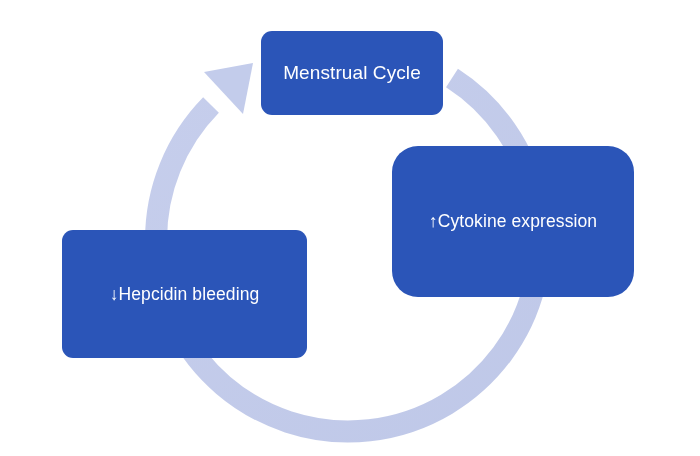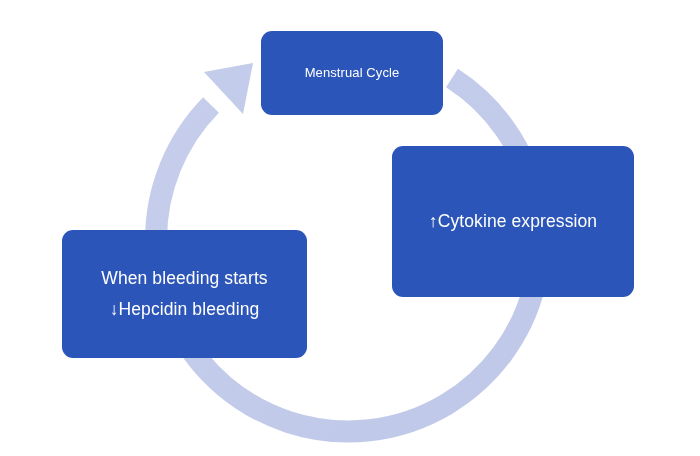--- a/index.html
+++ b/index.html
@@ -44,30 +44,31 @@
     letter-spacing: 0.1px;
   }
   
   #box-menstrual-cycle {
     left: 261px;
     top: 31px;
     width: 182px;
     height: 84px;
   }
   #box-menstrual-cycle .node-line {
-    font-size: 13px;
+    font-size: 19px;
     line-height: 26px;
   }
   
   #box-inflammation {
     left: 392px;
     top: 146px;
     width: 242px;
     height: 151px;
     padding: 6px 8px;
+    border-radius: 26px;
   }
   #box-inflammation .node-line {
     font-size: 17.5px;
     line-height: 31px;
   }
   
   #box-bleeding {
     left: 62px;
     top: 230px;
     width: 245px;
@@ -102,17 +103,16 @@
 
   <div class="node-box" id="box-menstrual-cycle">
     <span class="node-line">Menstrual Cycle</span>
   </div>
 
   <div class="node-box" id="box-inflammation">
     <span class="node-line">↑Cytokine expression</span>
   </div>
 
   <div class="node-box" id="box-bleeding">
-    <span class="node-line">When bleeding starts</span>
     <span class="node-line">↓Hepcidin bleeding</span>
   </div>
 
 </div>
 
 </body></html>

